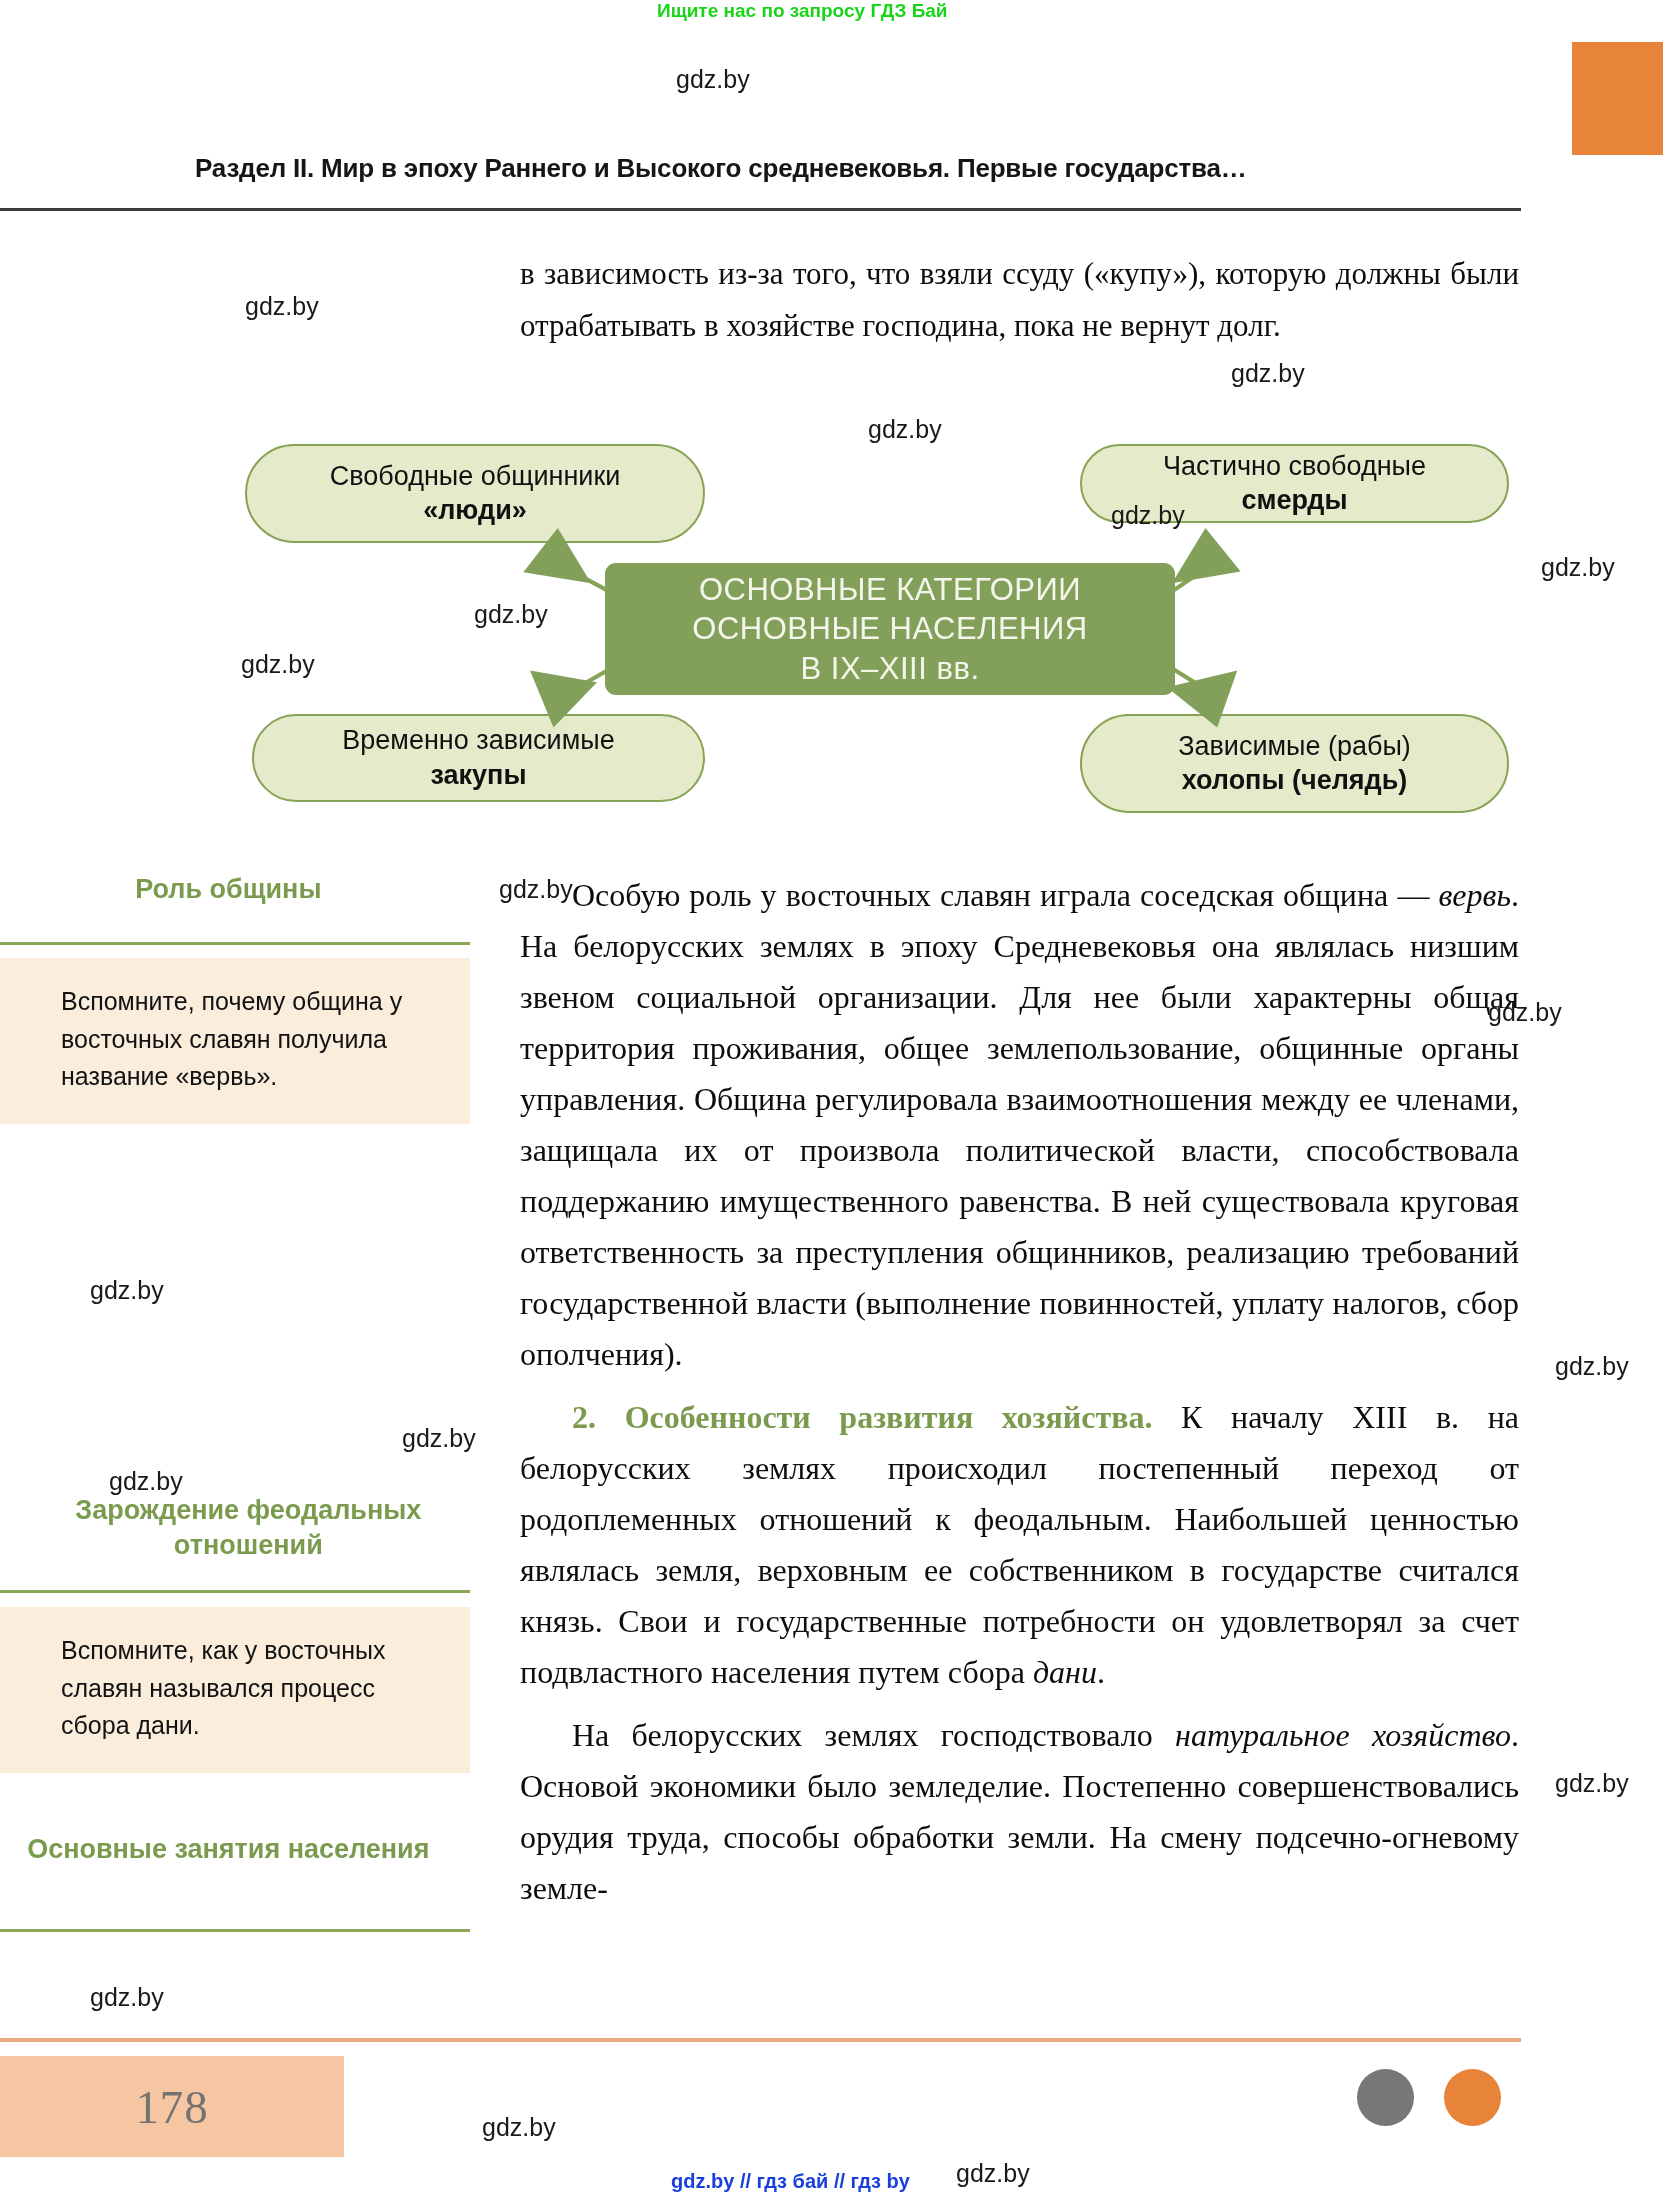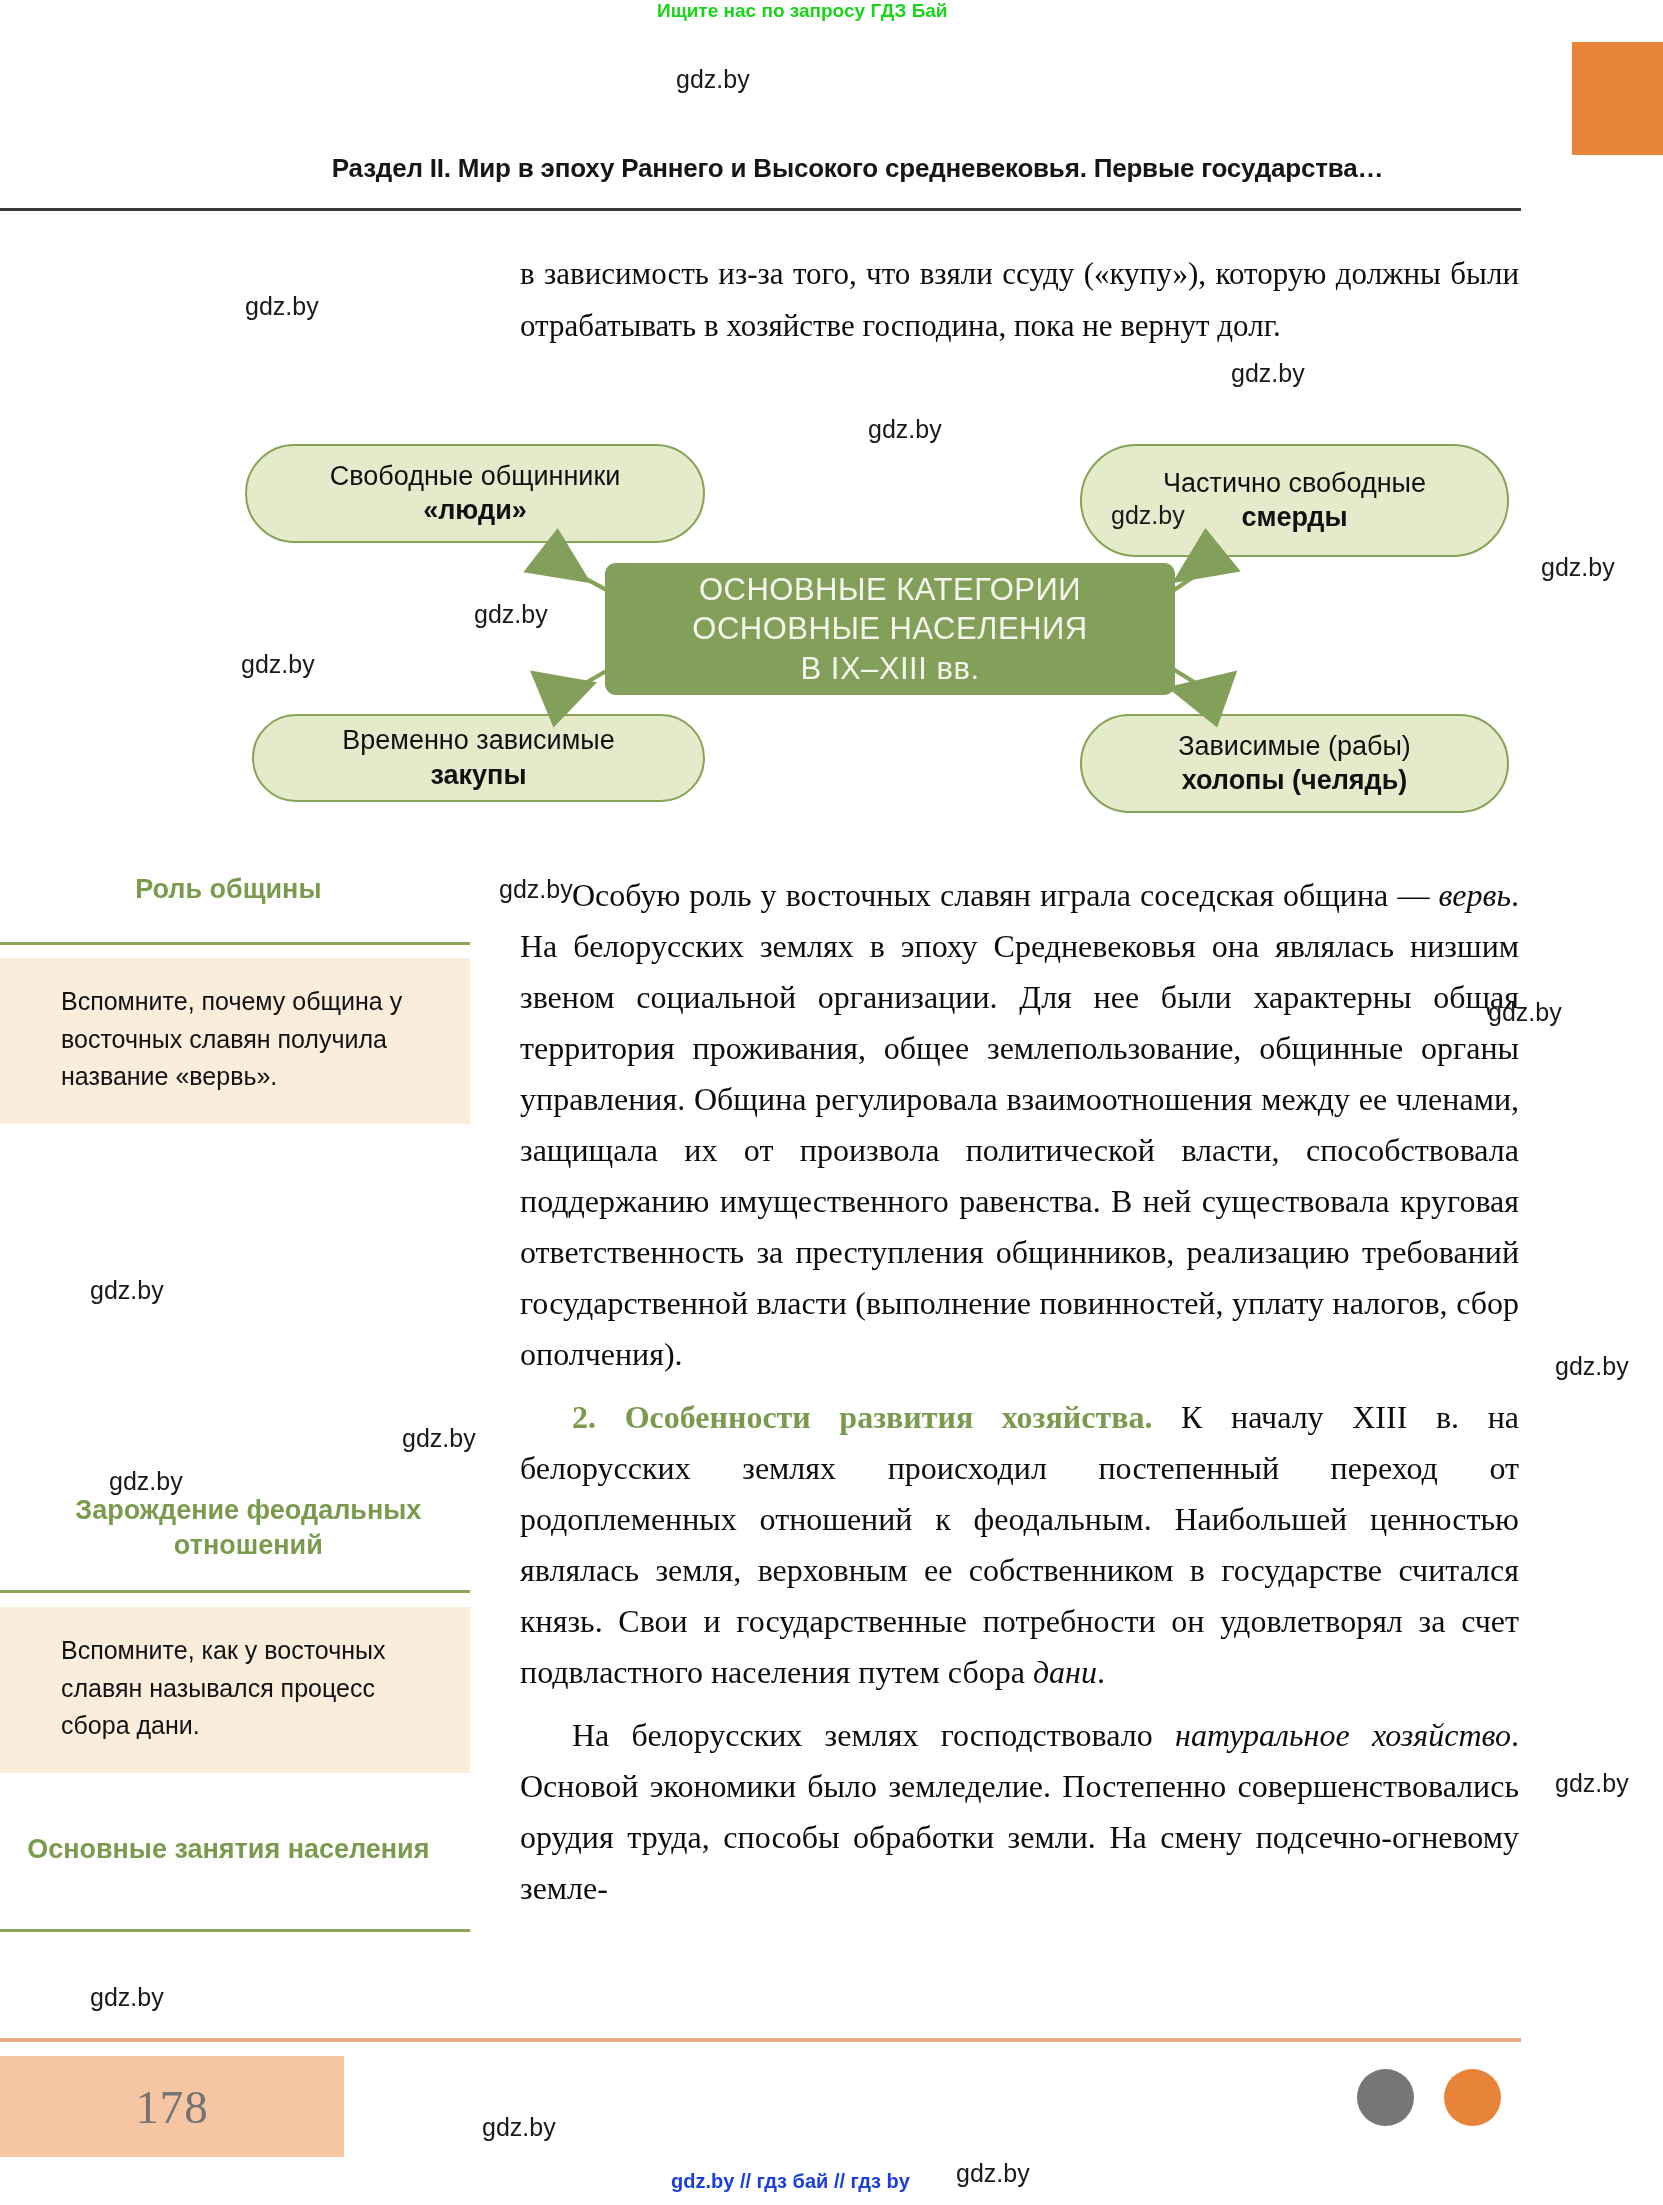--- a/index.html
+++ b/index.html
@@ -53,21 +53,20 @@
     position: absolute;
     left: 195px;
     top: 153px;
     width: 1325px;
     font-family: "Liberation Sans", sans-serif;
     font-size: 26px;
     font-weight: 700;
     color: #161616;
     letter-spacing: -0.2px;
     white-space: nowrap;
-    text-align: center;
   }
   .header-rule {
     position: absolute;
     left: 0;
     top: 208px;
     width: 1521px;
     height: 3.4px;
     background: #3b3b3b;
   }
 
@@ -105,21 +104,21 @@
     justify-content: center;
     font-family: "Liberation Sans", sans-serif;
     color: #111111;
     text-align: center;
     line-height: 1.22;
   }
   .node .n-top { font-size: 27px; font-weight: 400; }
   .node .n-bot { font-size: 27px; font-weight: 700; margin-top: 1.7px; }
 
   #node-free       { left: 245px;  top: 25px;  width: 460px; height: 99px; }
-  #node-partial    { left: 1080px; top: 25px;  width: 429px; height: 113px; }
+  #node-partial    { left: 1080px; top: 25px;  width: 429px; height: 79px; }
   #node-temp       { left: 252px;  top: 295px; width: 453px; height: 88px; }
   #node-dependent  { left: 1080px; top: 295px; width: 429px; height: 99px; }
 
   .center-node {
     position: absolute;
     left: 605px;
     top: 144px;
     width: 570px;
     height: 132px;
     background: #83a05b;

